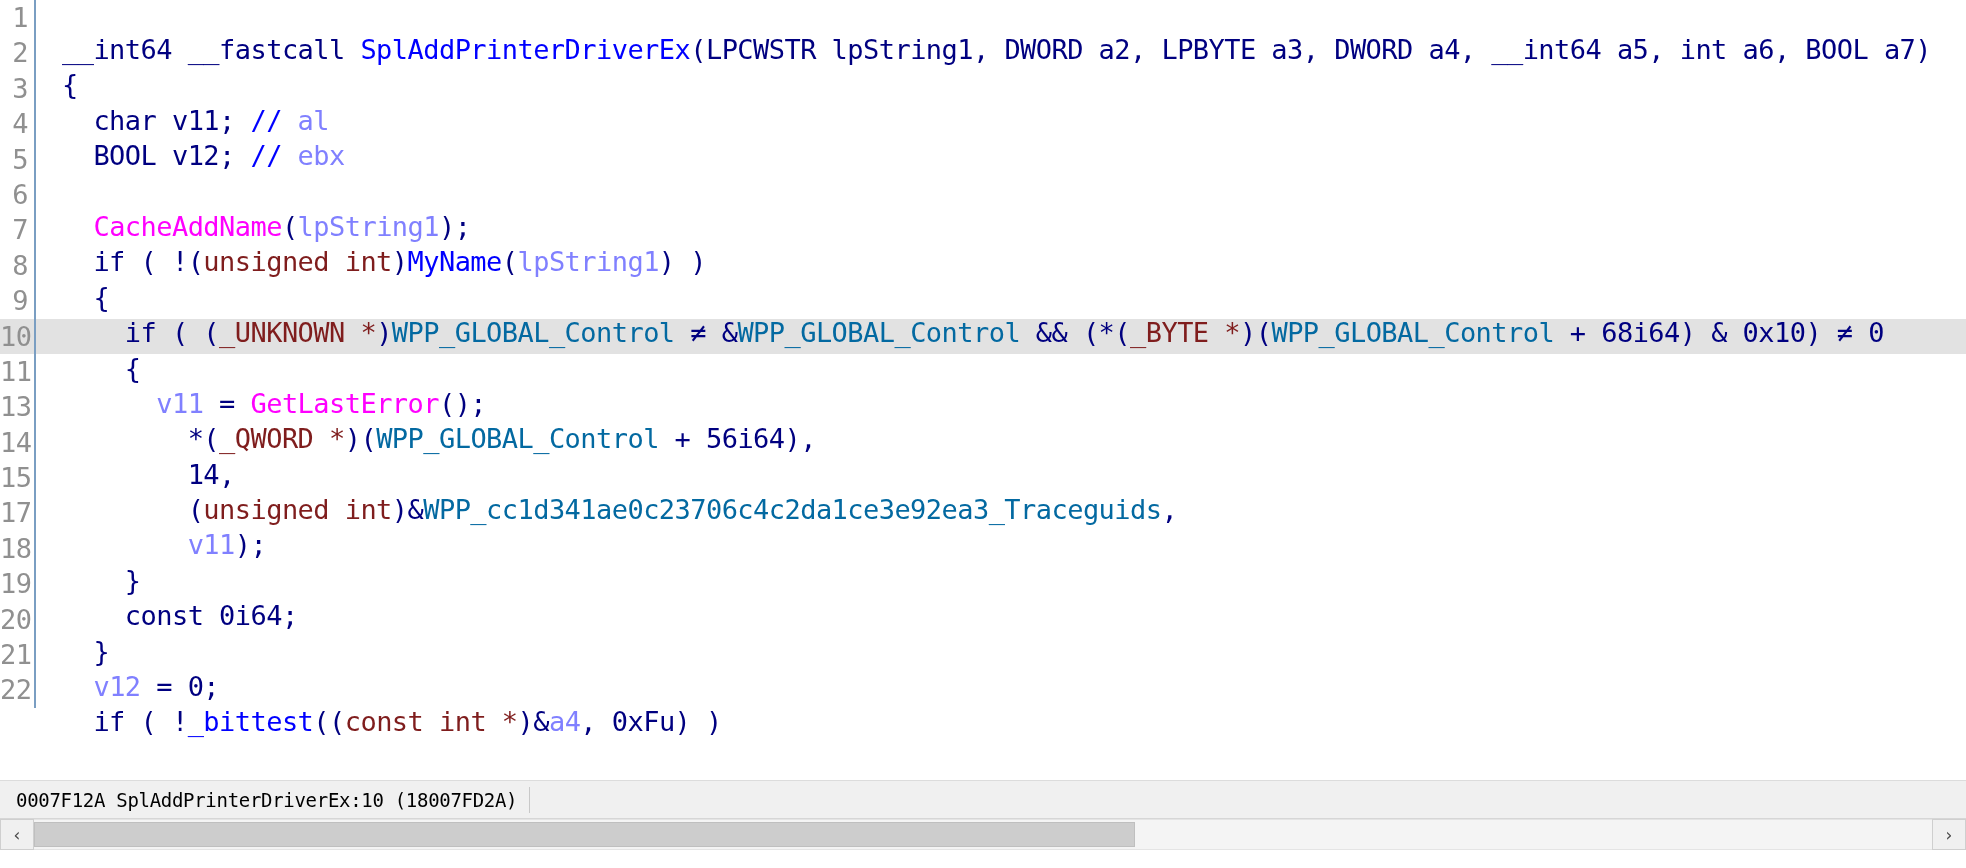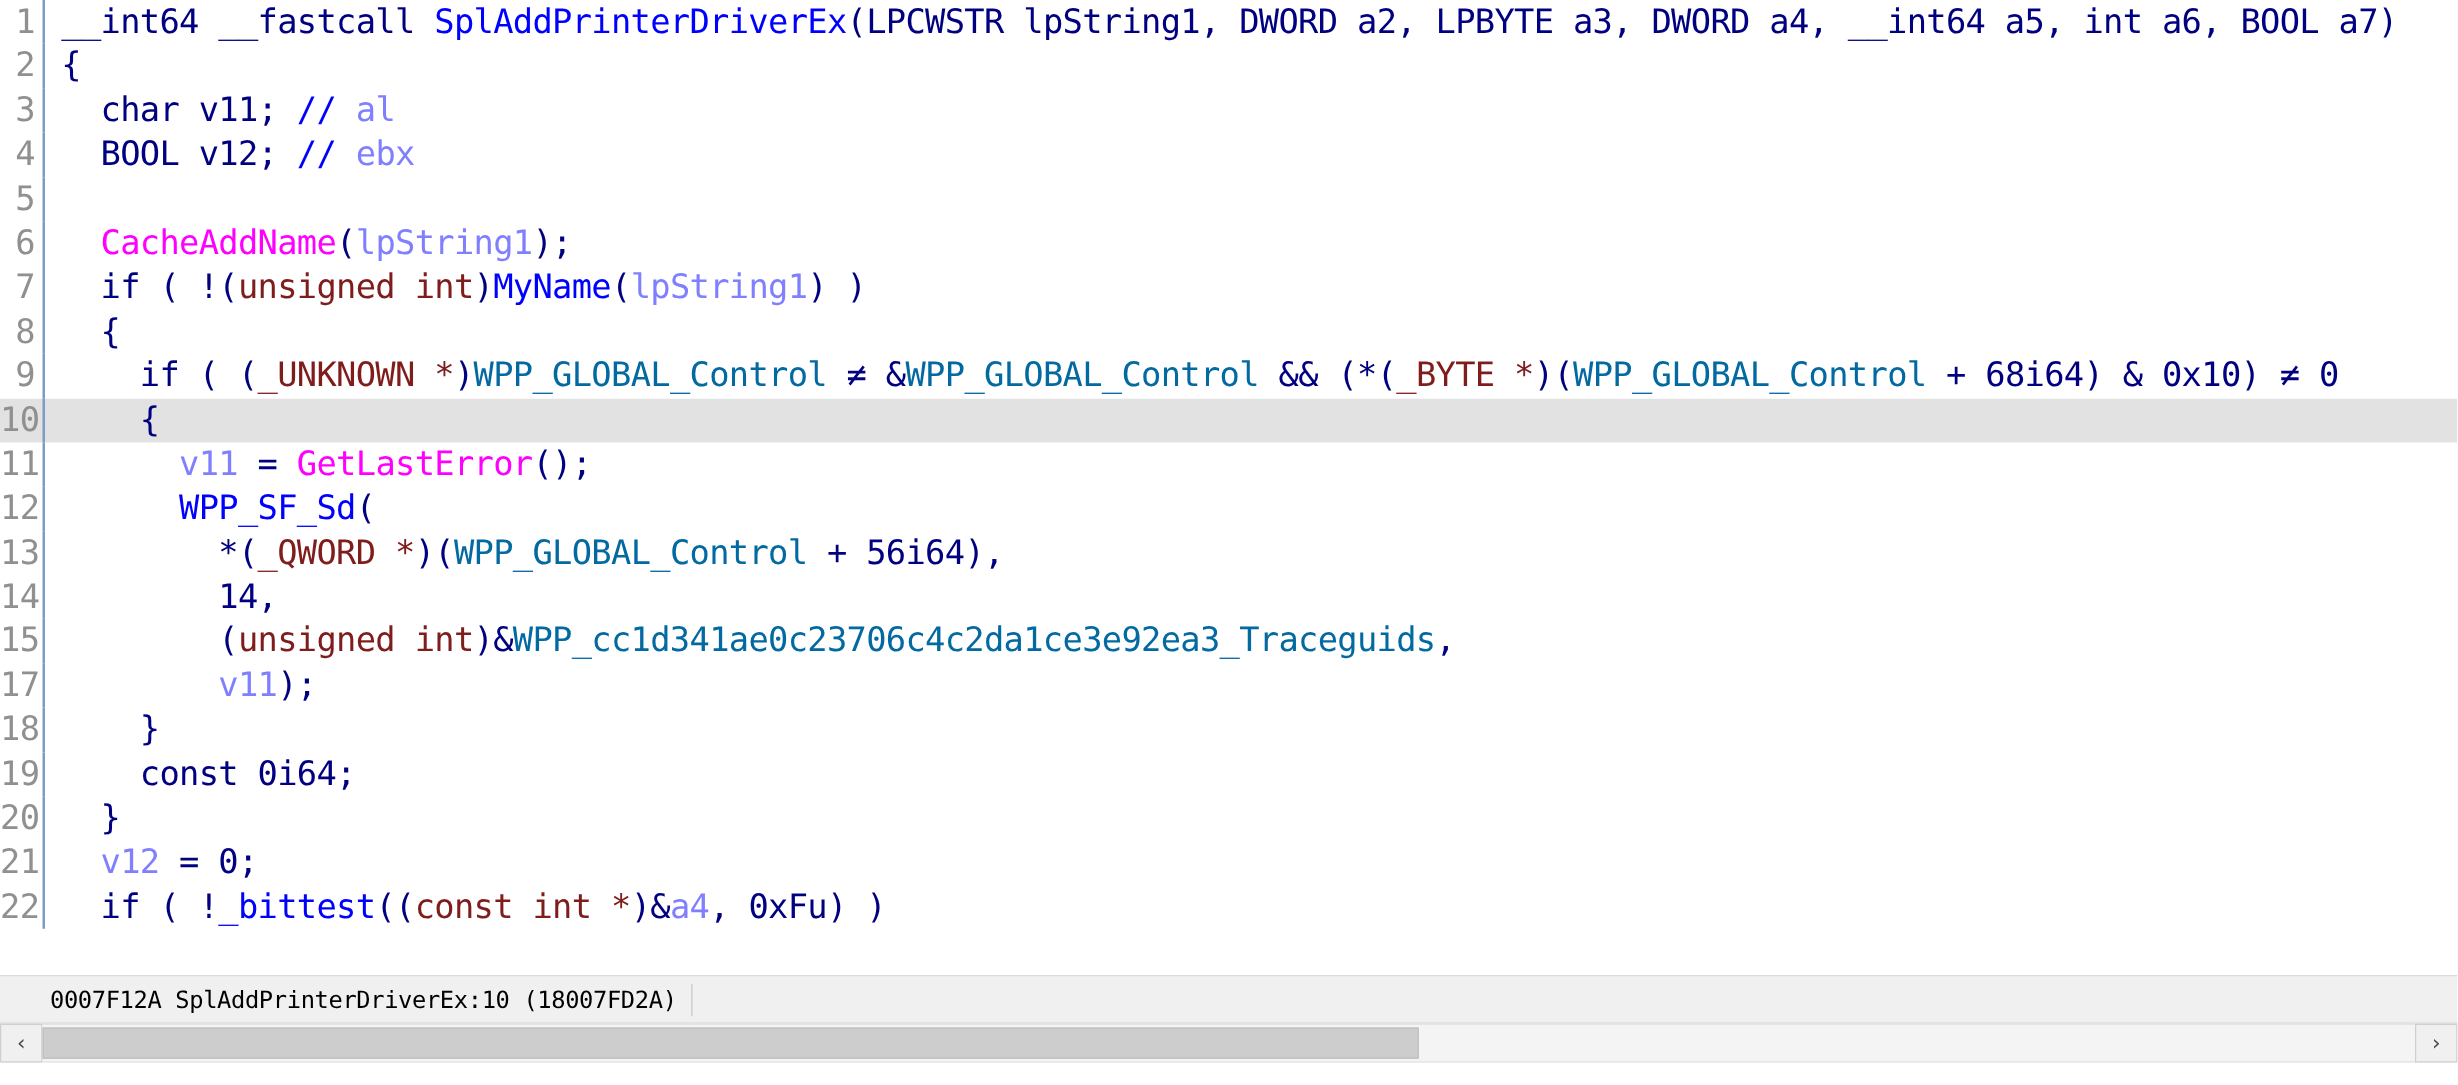--- a/index.html
+++ b/index.html
@@ -52,26 +52,27 @@
 
   .gutter-rule {
     flex: 0 0 auto;
     width: 2px;
     height: 35.4px;
     background: #7a9ec2;
   }
 
   .code-text {
     flex: 1 1 auto;
-    padding-left: 13px;
+    padding-left: 26px;
     font-size: 27px;
     font-family: "DejaVu Sans Mono", "Liberation Mono", monospace;
     letter-spacing: -0.55px;
     color: #000080;
     white-space: pre;
+    margin-top: 32px;
   }
 
   
   .t-default  { color: #000080; }
   .t-type     { color: #7f1d1d; }
   .t-comment  { color: #8080ff; }
   .t-commark  { color: #0000ff; }
   .t-func     { color: #0000ff; }
   .t-libfunc  { color: #ff00ff; }
   .t-var      { color: #8080ff; }
@@ -79,21 +80,21 @@
   .t-punct    { color: #000080; }
 
   
   #status-bar {
     flex: 0 0 auto;
     height: 38px;
     background: #f0f0f0;
     border-top: 1px solid #dcdcdc;
     display: flex;
     align-items: center;
-    padding-left: 40px;
+    padding-left: 16px;
     font-family: "DejaVu Sans Mono", "Liberation Mono", monospace;
     font-size: 19px;
     color: #000000;
     letter-spacing: -0.3px;
   }
   #status-bar .status-cell {
     padding-right: 12px;
     border-right: 1px solid #c8c8c8;
     height: 26px;
     line-height: 26px;
@@ -147,21 +148,20 @@
       <div class="code-line"><span class="ln">2</span><span class="gutter-rule"></span><span class="code-text"><span class="t-punct">{</span></span></div>
       <div class="code-line"><span class="ln">3</span><span class="gutter-rule"></span><span class="code-text"><span class="t-default">  char v11; </span><span class="t-commark">//</span><span class="t-comment"> al</span></span></div>
       <div class="code-line"><span class="ln">4</span><span class="gutter-rule"></span><span class="code-text"><span class="t-default">  BOOL v12; </span><span class="t-commark">//</span><span class="t-comment"> ebx</span></span></div>
       <div class="code-line"><span class="ln">5</span><span class="gutter-rule"></span><span class="code-text"><span class="t-default"></span></span></div>
       <div class="code-line"><span class="ln">6</span><span class="gutter-rule"></span><span class="code-text"><span class="t-default">  </span><span class="t-libfunc">CacheAddName</span><span class="t-punct">(</span><span class="t-var">lpString1</span><span class="t-punct">);</span></span></div>
       <div class="code-line"><span class="ln">7</span><span class="gutter-rule"></span><span class="code-text"><span class="t-default">  if ( !(</span><span class="t-type">unsigned int</span><span class="t-punct">)</span><span class="t-func">MyName</span><span class="t-punct">(</span><span class="t-var">lpString1</span><span class="t-punct">) )</span></span></div>
       <div class="code-line"><span class="ln">8</span><span class="gutter-rule"></span><span class="code-text"><span class="t-punct">  {</span></span></div>
       <div class="code-line"><span class="ln">9</span><span class="gutter-rule"></span><span class="code-text"><span class="t-default">    if ( (</span><span class="t-type">_UNKNOWN </span><span class="t-type">*</span><span class="t-punct">)</span><span class="t-global">WPP_GLOBAL_Control</span><span class="t-default"> ≠ &amp;</span><span class="t-global">WPP_GLOBAL_Control</span><span class="t-default"> &amp;&amp; (*(</span><span class="t-type">_BYTE </span><span class="t-type">*</span><span class="t-punct">)(</span><span class="t-global">WPP_GLOBAL_Control</span><span class="t-default"> + 68i64) &amp; 0x10) ≠ 0</span></span></div>
       <div class="code-line current"><span class="ln">10</span><span class="gutter-rule"></span><span class="code-text"><span class="t-punct">    {</span></span></div>
       <div class="code-line"><span class="ln">11</span><span class="gutter-rule"></span><span class="code-text"><span class="t-default">      </span><span class="t-var">v11</span><span class="t-default"> = </span><span class="t-libfunc">GetLastError</span><span class="t-punct">();</span></span></div>
-      <div class="code-line"><span class="ln">12</span><span class="gutter-rule"></span><span class="code-text"><span class="t-default">      </span><span class="t-func">WPP_SF_Sd</span><span class="t-punct">(</span></span></div>
       <div class="code-line"><span class="ln">13</span><span class="gutter-rule"></span><span class="code-text"><span class="t-default">        *(</span><span class="t-type">_QWORD </span><span class="t-type">*</span><span class="t-punct">)(</span><span class="t-global">WPP_GLOBAL_Control</span><span class="t-default"> + 56i64),</span></span></div>
       <div class="code-line"><span class="ln">14</span><span class="gutter-rule"></span><span class="code-text"><span class="t-default">        14,</span></span></div>
       <div class="code-line"><span class="ln">15</span><span class="gutter-rule"></span><span class="code-text"><span class="t-punct">        (</span><span class="t-type">unsigned int</span><span class="t-punct">)&amp;</span><span class="t-global">WPP_cc1d341ae0c23706c4c2da1ce3e92ea3_Traceguids</span><span class="t-punct">,</span></span></div>
       <div class="code-line"><span class="ln">17</span><span class="gutter-rule"></span><span class="code-text"><span class="t-default">        </span><span class="t-var">v11</span><span class="t-punct">);</span></span></div>
       <div class="code-line"><span class="ln">18</span><span class="gutter-rule"></span><span class="code-text"><span class="t-punct">    }</span></span></div>
       <div class="code-line"><span class="ln">19</span><span class="gutter-rule"></span><span class="code-text"><span class="t-default">    const 0i64;</span></span></div>
       <div class="code-line"><span class="ln">20</span><span class="gutter-rule"></span><span class="code-text"><span class="t-punct">  }</span></span></div>
       <div class="code-line"><span class="ln">21</span><span class="gutter-rule"></span><span class="code-text"><span class="t-default">  </span><span class="t-var">v12</span><span class="t-default"> = 0;</span></span></div>
       <div class="code-line"><span class="ln">22</span><span class="gutter-rule"></span><span class="code-text"><span class="t-default">  if ( !</span><span class="t-func">_bittest</span><span class="t-punct">((</span><span class="t-type">const int </span><span class="t-type">*</span><span class="t-punct">)&amp;</span><span class="t-var">a4</span><span class="t-default">, 0xFu) )</span></span></div>
     </div>

